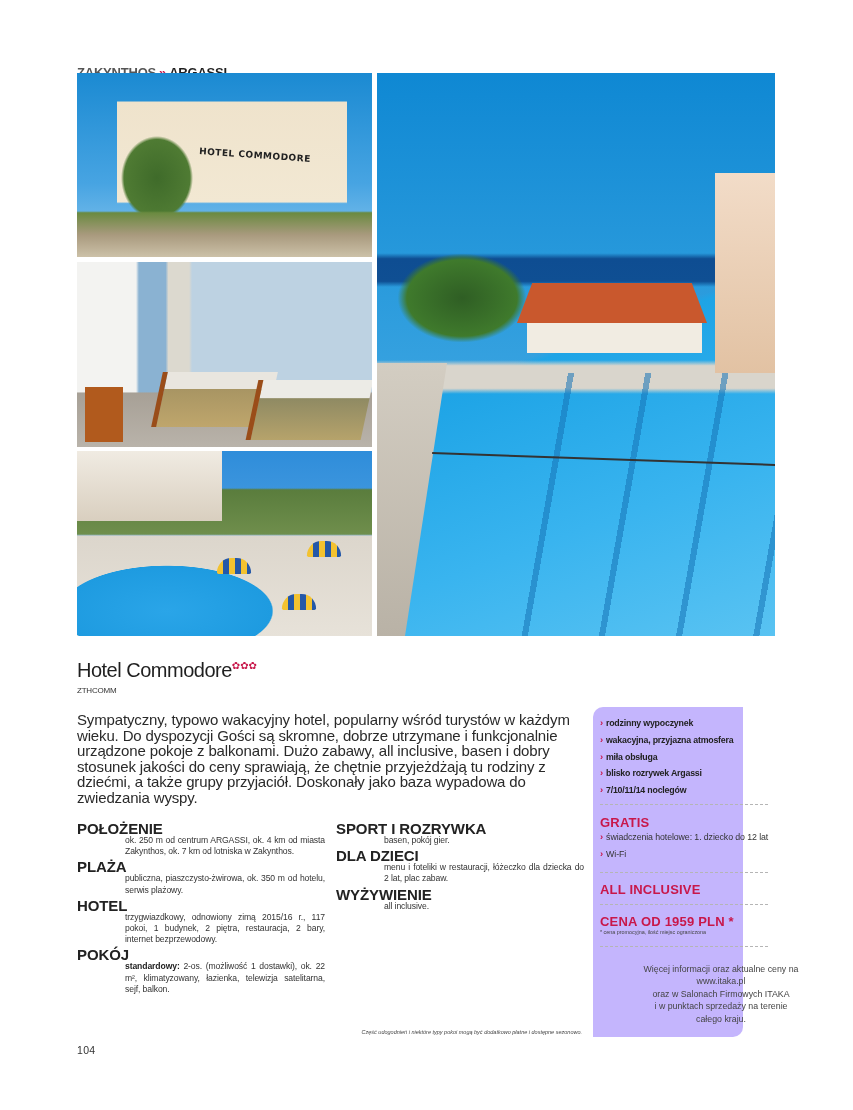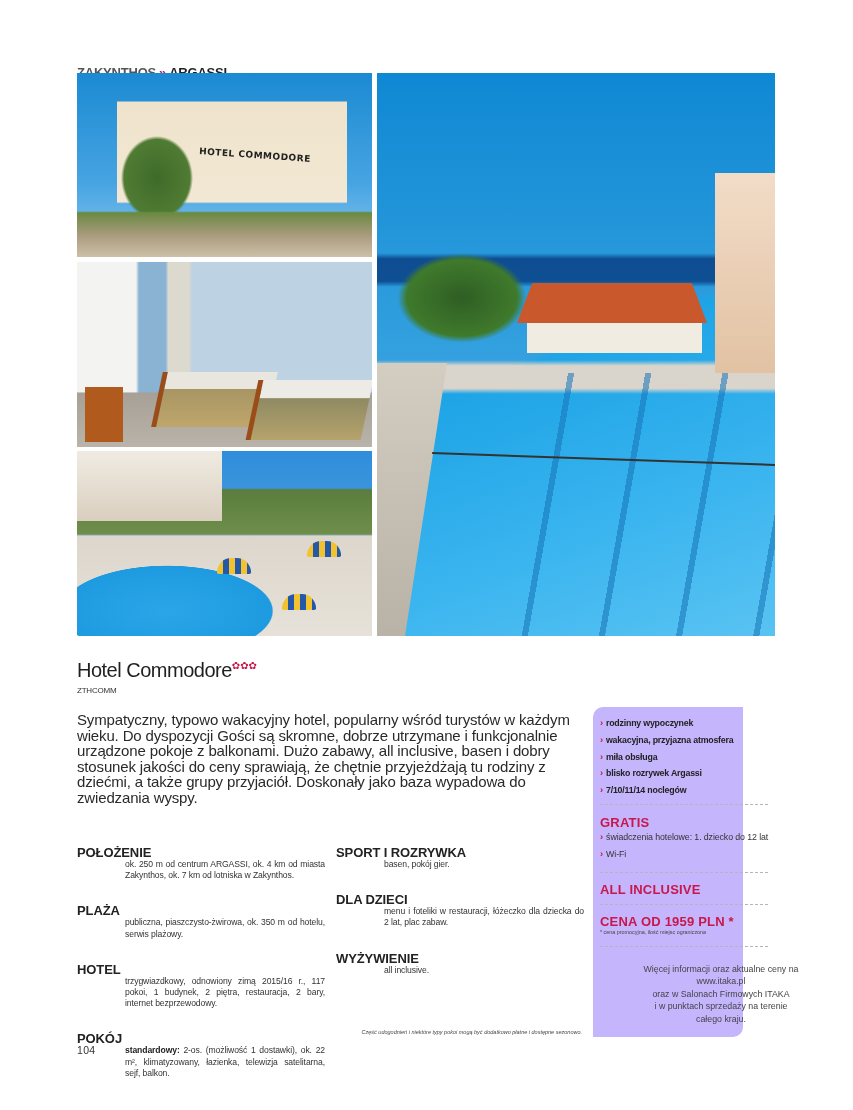--- a/index.html
+++ b/index.html
@@ -62,21 +62,21 @@
   #hotel-title .stars { color: #c8174a; font-size: 10px; vertical-align: top; position: relative; top: 1px; letter-spacing: 0px; }
   #hotel-code { left: 77px; top: 686px; font-size: 8px; color: #333; letter-spacing: -0.2px; text-align: right; }
 
   #description { left: 77px; top: 712px; width: 505px; font-size: 15px; line-height: 15.6px; color: #2a2a2a; letter-spacing: -0.15px; }
 
   
   .info-col { position: absolute; width: 248px; font-size: 8.6px; line-height: 11.2px; color: #333; letter-spacing: -0.1px; }
   #info-left { left: 77px; top: 823px; }
   #info-right { left: 336px; top: 823px; }
   .info-block { margin-bottom: 4px; }
-  .info-head { font-weight: bold; font-size: 13px; color: #222; line-height: 12px; margin-top: 24px; }
+  .info-head { font-weight: bold; font-size: 15px; color: #222; line-height: 12px; }
   .info-text { text-align: justify; margin-left: 48px; }
   .info-text b { color: #222; }
 
   #footnote { left: 336px; top: 1029px; width: 246px; font-size: 5.5px; font-style: italic; color: #444; text-align: right; white-space: nowrap; }
   #page-number { left: 77px; top: 1044px; font-size: 10.5px; color: #333; letter-spacing: 0.3px; }
 
   
   #sidebox { left: 593px; top: 707px; width: 150px; height: 330px; background: #c4b5fd; border-radius: 10px 0 10px 0; }
   .sb-list { position: absolute; left: 7px; margin: 0; padding: 0; list-style: none; }
   .sb-list li { font-size: 8.8px; line-height: 15.8px; color: #222; white-space: nowrap; }

